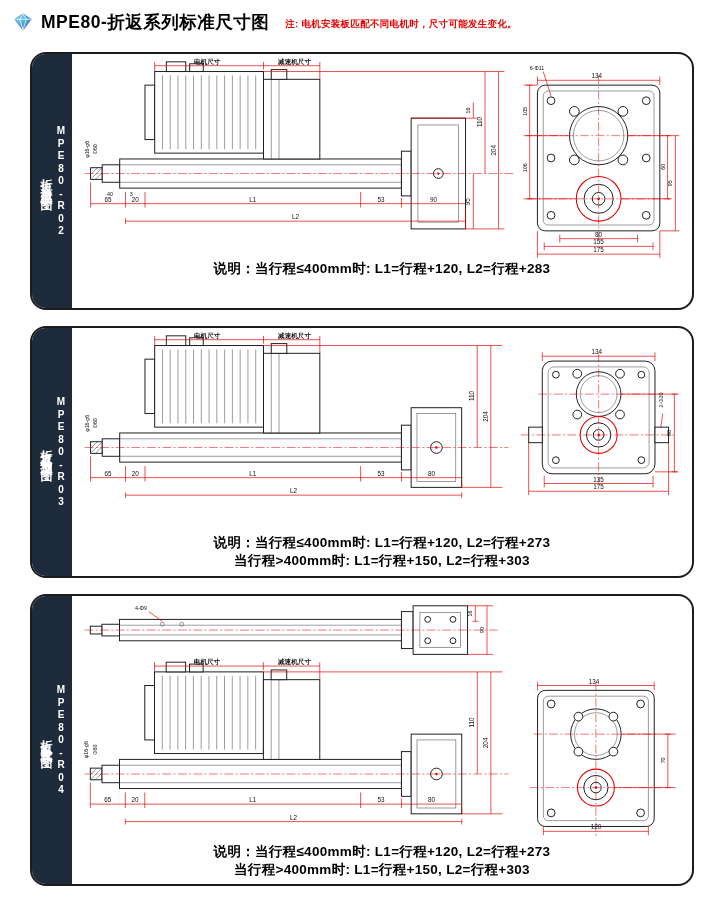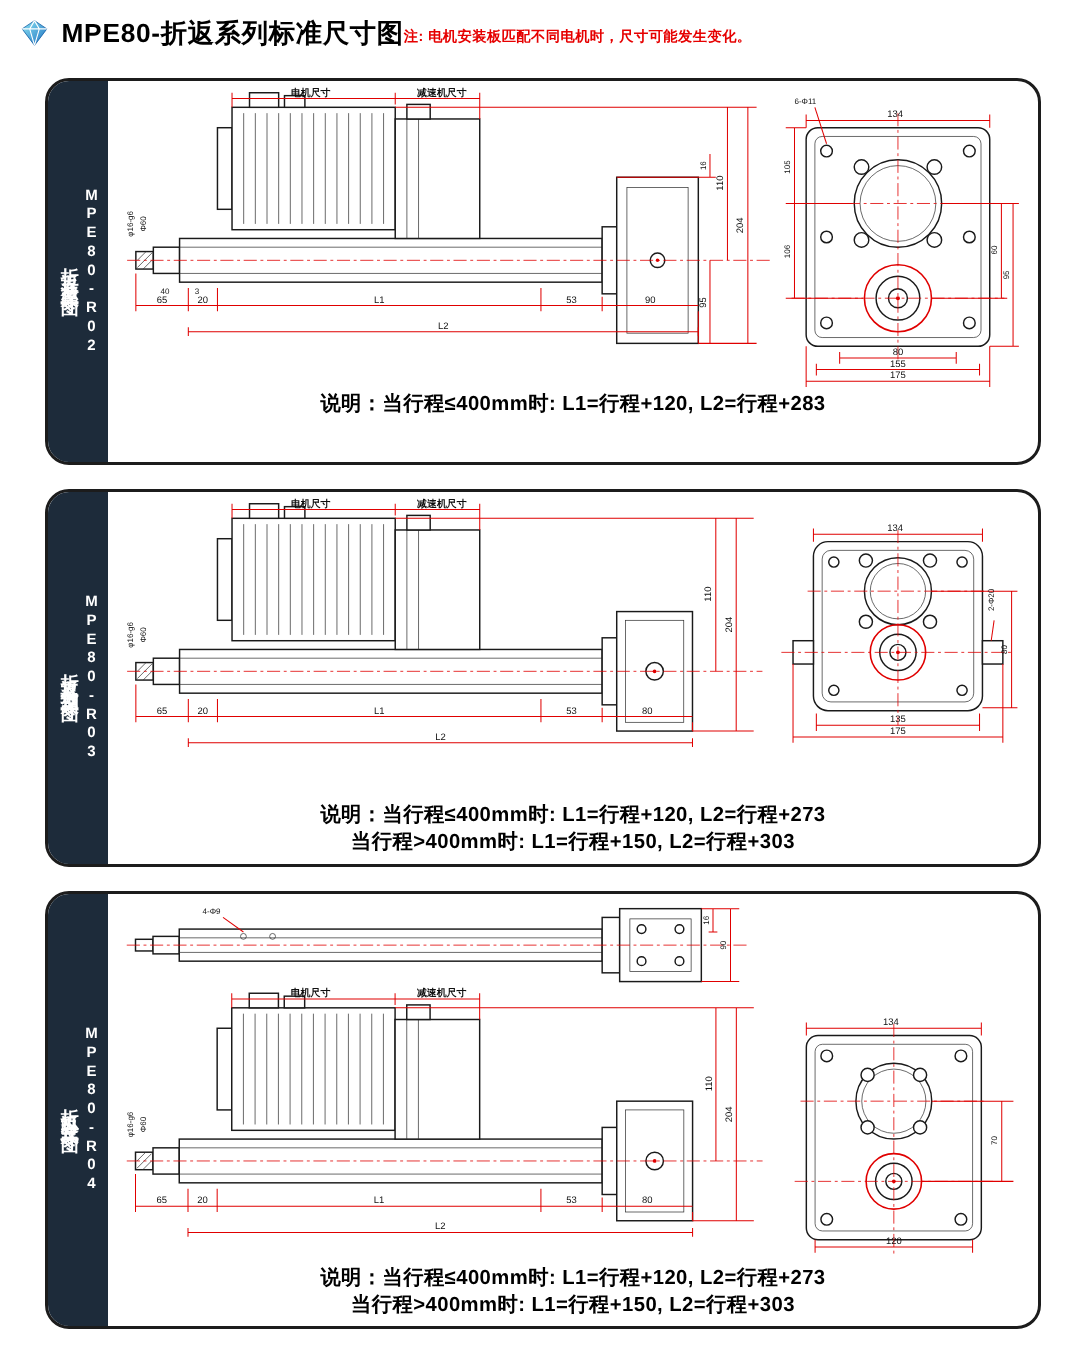--- a/index.html
+++ b/index.html
@@ -3,21 +3,21 @@
 <meta charset="utf-8">
 <style>
   *{box-sizing:border-box;margin:0;padding:0}
   html,body{background:#fff}
   body{width:724px;height:899px;font-family:"Liberation Sans",sans-serif}
   .page{position:relative;width:716px;height:899px;background:#fff;overflow:hidden}
 
   .header{position:absolute;top:10px;left:12px;display:flex;align-items:center}
   .diamond{width:22px;height:22px;margin-right:7px;flex:none}
   .title{font-size:17.5px;font-weight:bold;color:#000;letter-spacing:.5px}
-  .hnote{font-size:9.5px;color:#e60000;font-weight:bold;padding-top:5px;letter-spacing:.3px}
+  .hnote{font-size:9.5px;color:#e60000;font-weight:bold;margin-left:16px;padding-top:5px;letter-spacing:.3px}
 
   .panel{position:absolute;left:30px;width:664px;border:2px solid #1c1c1c;border-radius:16px;display:flex;overflow:hidden;background:#fff}
   .p1{top:52px;height:258px}
   .p2{top:326px;height:252px}
   .p3{top:594px;height:292px}
 
   .sidebar{flex:0 0 40px;background:#1d2b3a;display:flex;flex-direction:row;align-items:center;justify-content:center;gap:1px}
   .vtext{writing-mode:vertical-rl;text-orientation:upright;color:#fff;font-weight:bold}
   .vzh{font-size:12px;letter-spacing:3px}
   .vcode{font-size:10px;letter-spacing:1.5px}

